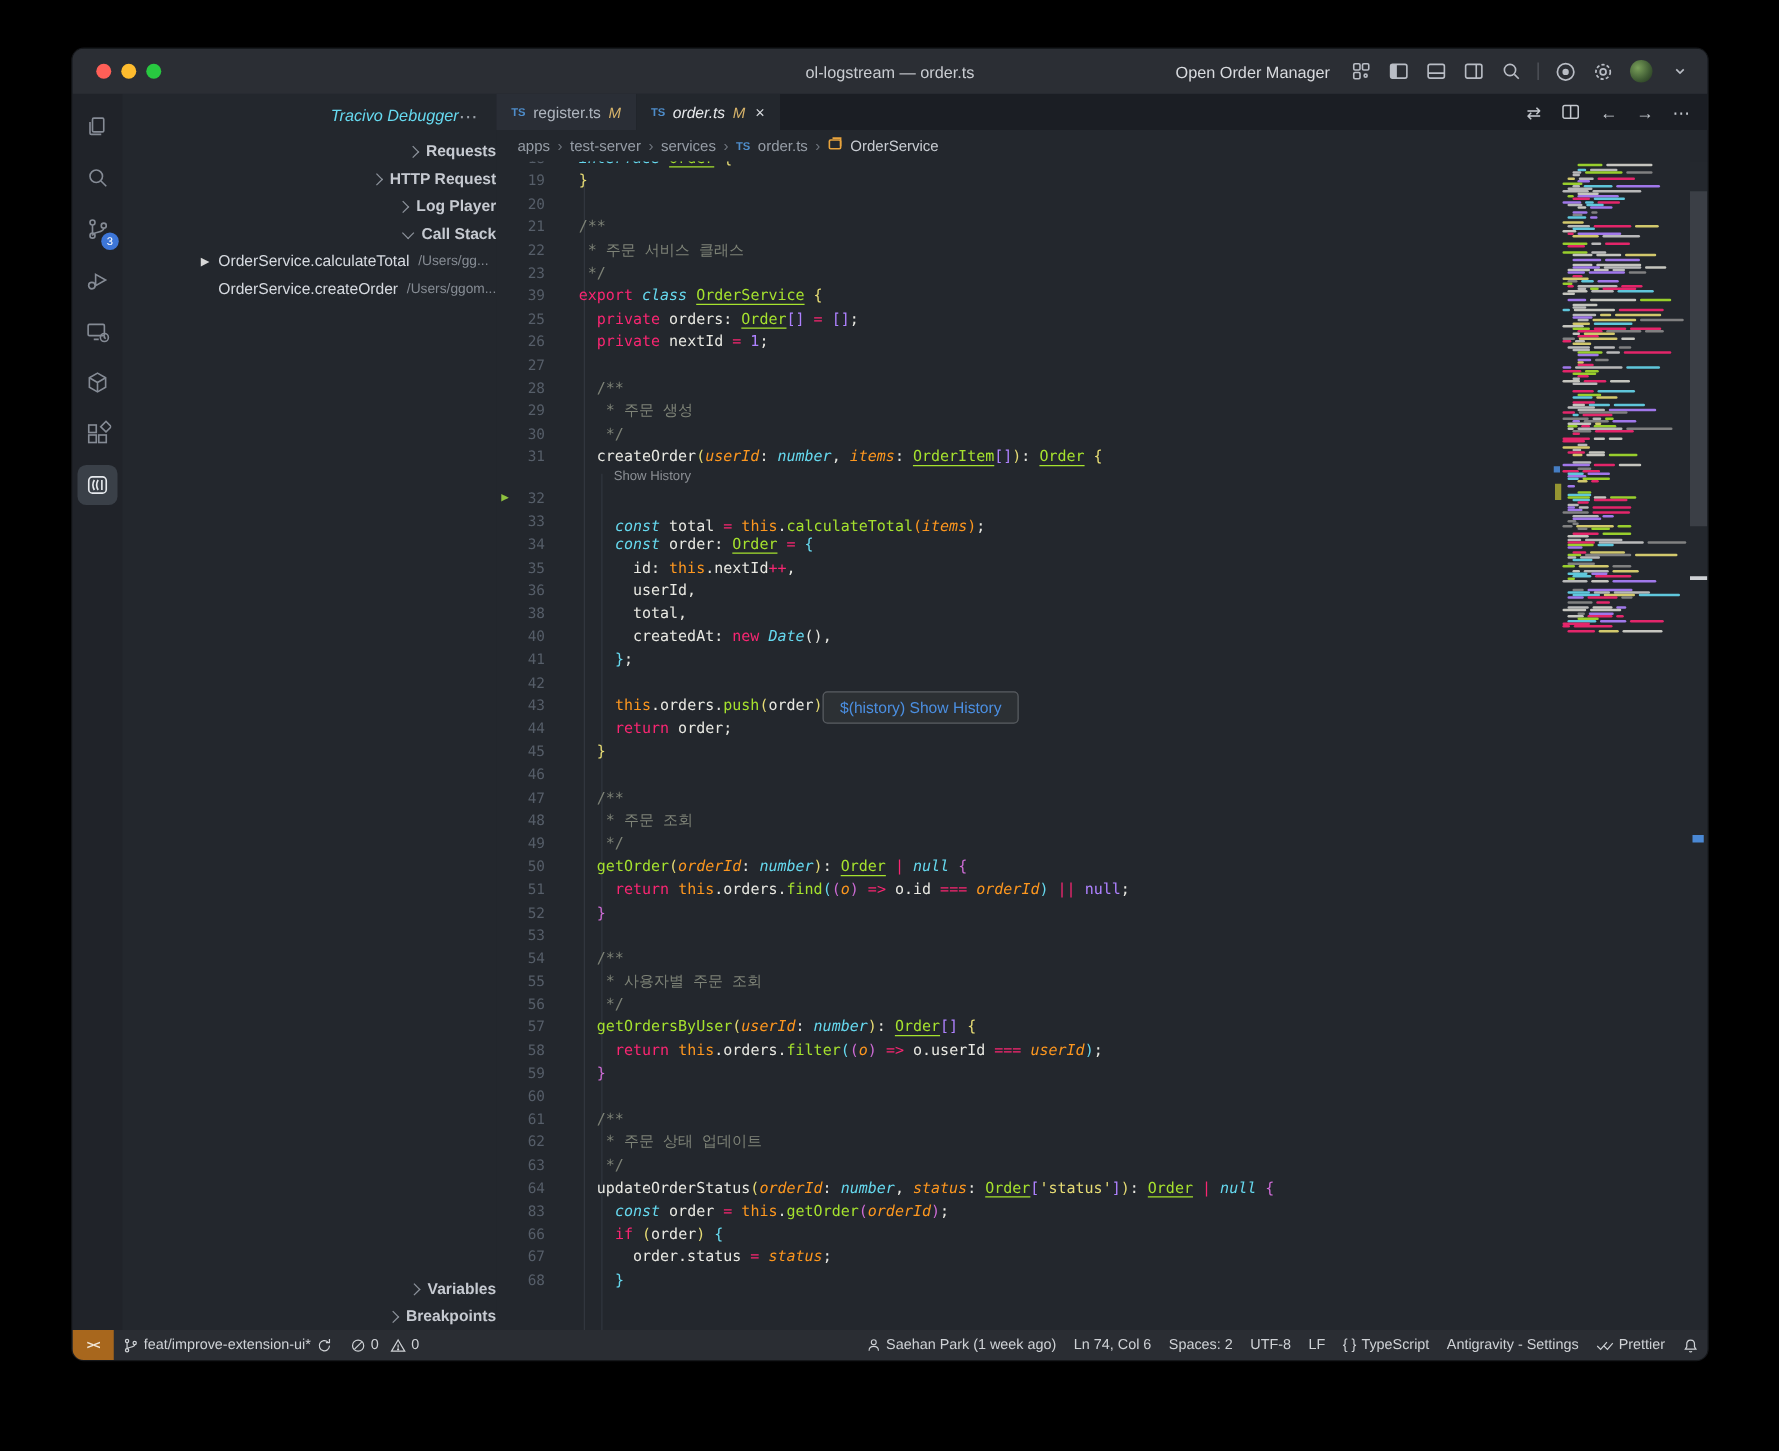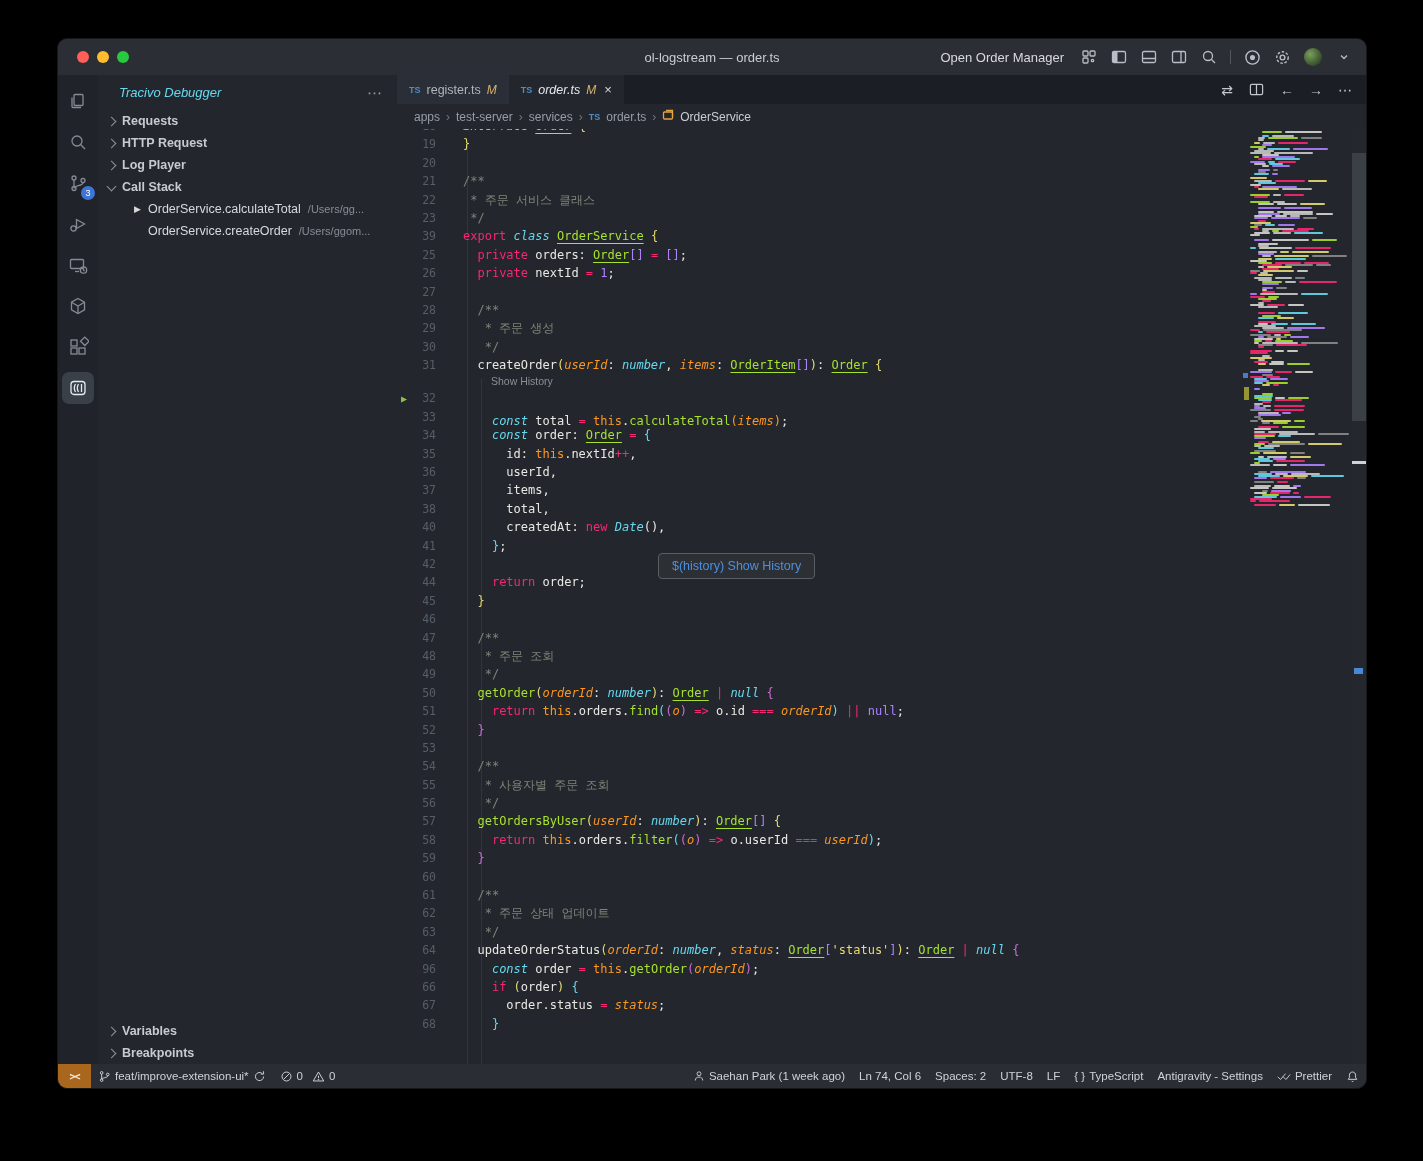--- a/index.html
+++ b/index.html
@@ -24,21 +24,21 @@
   #main { flex:1; display:flex; min-height:0; }
   
   #activitybar { width:40px; background:#202329; display:flex; flex-direction:column; align-items:center; padding-top:10px; gap:9px; flex:0 0 auto; }
   .act { width:32px; height:32px; display:flex; align-items:center; justify-content:center; position:relative; border-radius:7px; cursor:pointer; }
   .act svg { stroke:#858b95; fill:none; stroke-width:1.3; }
   .act.active { background:#3a4048; }
   .act.active svg { stroke:#e7eaee; }
   .badge { position:absolute; right:-1px; bottom:-1px; min-width:14px; height:14px; border-radius:8px; background:#3d76d8;
            color:#fff; font-size:9px; display:flex; align-items:center; justify-content:center; padding:0 3px; }
   
-  #sidebar { width:299px; background:#23272d; display:flex; flex-direction:column; flex:0 0 auto; font-size:13px; color:#c9cdd4; }
+  #sidebar { width:299px; background:#23272d; display:flex; flex-direction:column; flex:0 0 auto; font-size:13px; color:#c9cdd4;align-items:flex-end; }
   .sb-head { height:35px; display:flex; align-items:center; padding:0 14px 0 21px; color:#d3d7dd; }
   .sb-head .t { flex:1; }
   .sb-menu { color:#9aa0a8; font-size:15px; letter-spacing:1px; cursor:pointer; }
   .sect { height:22px; display:flex; align-items:center; gap:7px; padding-left:10px; font-weight:bold; font-size:12.5px; color:#c6cad1; cursor:pointer; }
   .chev { width:7px; height:7px; border-right:1.3px solid #8d939c; border-bottom:1.3px solid #8d939c; transform:rotate(-45deg); margin-top:1px; }
   .chev.down { transform:rotate(45deg); margin-top:-2px; }
   .frames { display:flex; flex-direction:column; }
   .frame { height:22px; display:flex; align-items:center; padding-left:36px; cursor:pointer; white-space:nowrap; overflow:hidden; }
   .frame .arrow { width:14px; color:#d8d8d8; font-size:9px; }
   .frame .fn { color:#d6dae0; font-size:12.5px; }
@@ -391,40 +391,40 @@
                 </div>
                 <div class="row">
                   <span class="ln">35</span>
                   <span class="lc"><span class="w">      id</span><span class="w">: </span><span class="o">this</span><span class="w">.nextId</span><span class="k">++</span><span class="w">,</span></span>
                 </div>
                 <div class="row">
                   <span class="ln">36</span>
                   <span class="lc"><span class="w">      userId,</span></span>
                 </div>
                 <div class="row">
-                  <span class="ln">37</span>
-                  <span class="lc"><span class="w">      items,</span></span>
-                </div>
-                <div class="row">
                   <span class="ln">38</span>
                   <span class="lc"><span class="w">      total,</span></span>
                 </div>
                 <div class="row">
                   <span class="ln">40</span>
                   <span class="lc"><span class="w">      createdAt</span><span class="w">: </span><span class="k">new</span><span class="w"> </span><span class="t">Date</span><span class="w">(),</span></span>
                 </div>
                 <div class="row">
                   <span class="ln">41</span>
                   <span class="lc"><span class="w">    </span><span class="bB">}</span><span class="w">;</span></span>
                 </div>
                 <div class="row">
                   <span class="ln">42</span>
                   <span class="lc"></span>
                 </div>
                 <div class="row">
+                  <span class="ln">43</span>
+                  <span class="lc"><span class="w">    </span><span class="o">this</span><span class="w">.orders.</span><span class="f">push</span><span class="bY">(</span><span class="w">order</span><span class="bY">)</span><span class="w">;</span></span>
+                </div>
+                <div class="row">
                   <span class="ln">44</span>
                   <span class="lc"><span class="w">    </span><span class="k">return</span><span class="w"> order;</span></span>
                 </div>
                 <div class="row">
                   <span class="ln">45</span>
                   <span class="lc"><span class="w">  </span><span class="bY">}</span></span>
                 </div>
                 <div class="row">
                   <span class="ln">46</span>
                   <span class="lc"></span>
@@ -495,21 +495,21 @@
                 </div>
                 <div class="row">
                   <span class="ln">63</span>
                   <span class="lc"><span class="m">   */</span></span>
                 </div>
                 <div class="row">
                   <span class="ln">64</span>
                   <span class="lc"><span class="w">  updateOrderStatus</span><span class="bY">(</span><span class="p">orderId</span><span class="w">: </span><span class="t">number</span><span class="w">, </span><span class="p">status</span><span class="w">: </span><span class="c">Order</span><span class="n">[</span><span class="s">'status'</span><span class="n">]</span><span class="bY">)</span><span class="w">: </span><span class="c">Order</span><span class="w"> </span><span class="k">|</span><span class="w"> </span><span class="t">null</span><span class="w"> </span><span class="bP">{</span></span>
                 </div>
                 <div class="row">
-                  <span class="ln">96</span>
+                  <span class="ln">83</span>
                   <span class="lc"><span class="w">    </span><span class="t">const</span><span class="w"> order </span><span class="k">=</span><span class="w"> </span><span class="o">this</span><span class="w">.</span><span class="f">getOrder</span><span class="bP">(</span><span class="p">orderId</span><span class="bP">)</span><span class="w">;</span></span>
                 </div>
                 <div class="row">
                   <span class="ln">66</span>
                   <span class="lc"><span class="w">    </span><span class="k">if</span><span class="w"> </span><span class="bY">(</span><span class="w">order</span><span class="bY">)</span><span class="w"> </span><span class="bB">{</span></span>
                 </div>
                 <div class="row">
                   <span class="ln">67</span>
                   <span class="lc"><span class="w">      order.status </span><span class="k">=</span><span class="w"> </span><span class="p">status</span><span class="w">;</span></span>
                 </div>

